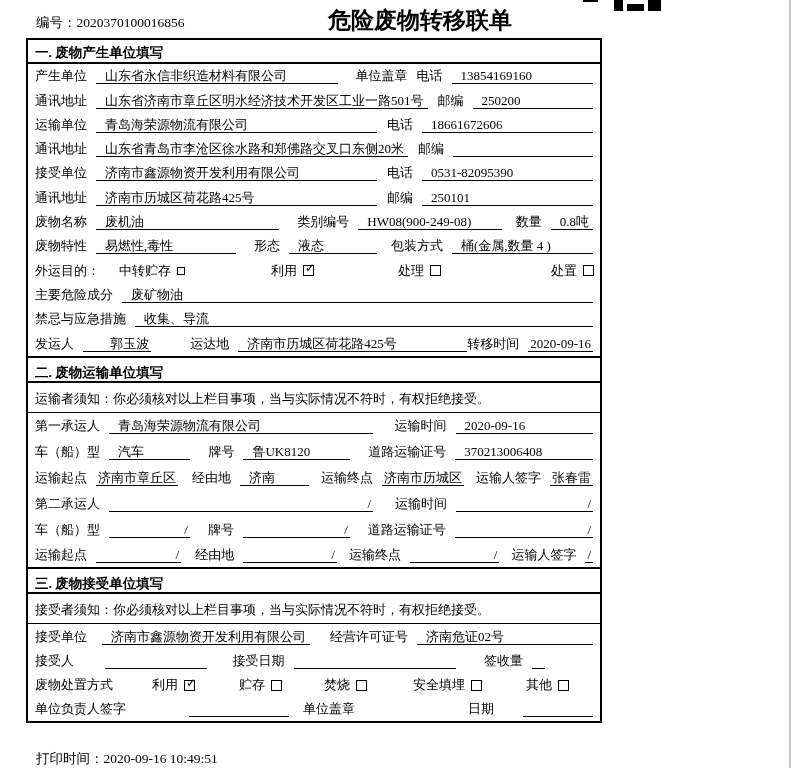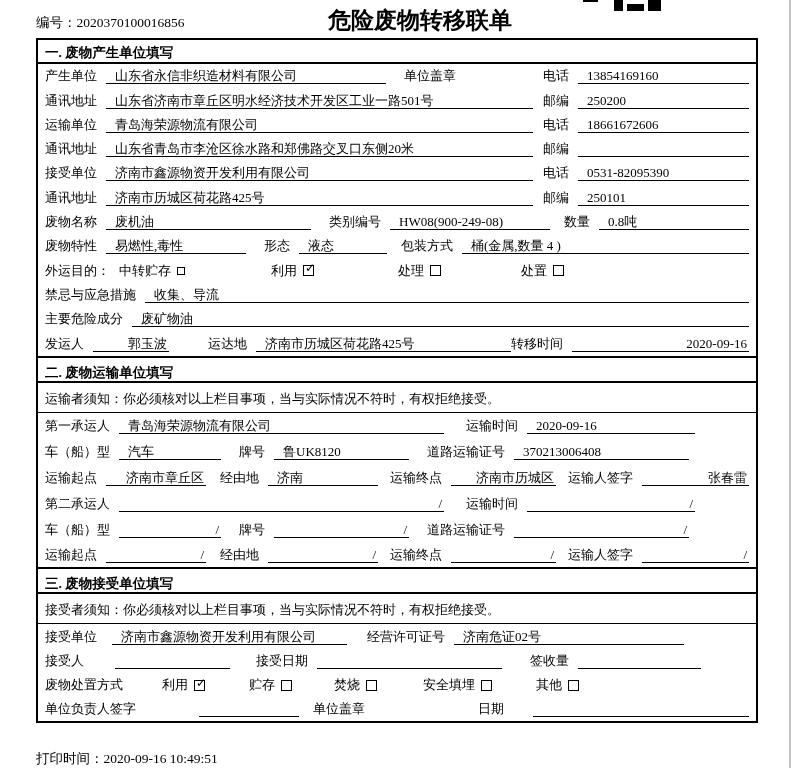--- a/index.html
+++ b/index.html
@@ -14,21 +14,21 @@
   .serial { position:absolute; left:36px; top:14px; font-size:13.5px; white-space:nowrap; }
   .title  { position:absolute; left:328px; top:5px; font-size:23px; font-weight:bold; white-space:nowrap; }
 
   .qr { position:absolute; left:583px; top:0; width:85px; height:11px; overflow:hidden; }
   .qr .q { position:absolute; background:#000; }
   .qr .q1 { left:0; top:-13px; width:15px; height:15px; background:#fff; border:4px solid #000; }
   .qr .q2 { left:31px; top:0; width:9px;  height:11px; }
   .qr .q3 { left:44px; top:4px; width:17px; height:7px; }
   .qr .q4 { left:65px; top:0; width:13px; height:11px; }
 
-  .tbl { position:absolute; left:36px; top:38px; width:722px; border:2px solid #000; background:#fff; }
+  .tbl { position:absolute; left:26px; top:38px; width:576px; border:2px solid #000; background:#fff; }
 
   .shdr { font-weight:bold; font-size:13.5px; height:24px; padding:4px 0 0 7px; border-bottom:2px solid #000; }
   .shdr.bt { height:27px; padding-top:6px; border-top:2px solid #000; }
   .ntc { height:30px; padding:7px 0 0 7px; border-bottom:1.5px solid #000; }
 
   .row { display:flex; align-items:flex-end; padding:0 7px 4px 7px; }
   .r1 { height:24.3px;font-family:Liberation Serif, serif; } .r2 { height:25.8px; } .r3 { height:24.25px; }
   .l { line-height:16px; white-space:nowrap; margin-right:9px; }
   .v { border-bottom:1px solid #000; line-height:16px; height:16px; padding:0 4px 0 9px; white-space:nowrap; }
   .c { text-align:right; padding:0 2px; }
@@ -128,46 +128,46 @@
     <span class="l">废物特性</span>
     <span class="v" style="width:140px">易燃性,毒性</span>
     <span class="l" style="margin-left:18px">形态</span>
     <span class="v" style="width:88px">液态</span>
     <span class="l" style="margin-left:14px">包装方式</span>
     <span class="v f1">桶(金属,数量 4 )</span>
   </div>
 
   <div class="row r1">
     <span class="l">外运目的：</span>
-    <span class="opt" style="">
+    <span class="opt" style="margin-left:10px">
       <span>中转贮存</span>
       <span class="cb sm"></span>
     </span>
     <span class="opt" style="margin-left:86px">
       <span>利用</span>
       <span class="cb checked"></span>
     </span>
     <span class="opt" style="margin-left:84px">
       <span>处理</span>
       <span class="cb"></span>
     </span>
-    <span class="opt" style="margin-left:80px">
+    <span class="opt" style="margin-left:110px">
       <span>处置</span>
       <span class="cb"></span>
     </span>
+  </div>
+
+  <div class="row r1">
+    <span class="l">主要危险成分</span>
+    <span class="v f1">废矿物油</span>
   </div>
 
   <div class="row r1">
     <span class="l">禁忌与应急措施</span>
     <span class="v f1">收集、导流</span>
-  </div>
-
-  <div class="row r1">
-    <span class="l">主要危险成分</span>
-    <span class="v f1">废矿物油</span>
   </div>
 
 
   <div class="row r1">
     <span class="l">发运人</span>
     <span class="v c" style="width:76px">郭玉波</span>
     <span class="l" style="margin-left:39px">运达地</span>
     <span class="v" style="width:255px">济南市历城区荷花路425号</span>
     <span class="l" style="">转移时间</span>
     <span class="v f1 c">2020-09-16</span>

